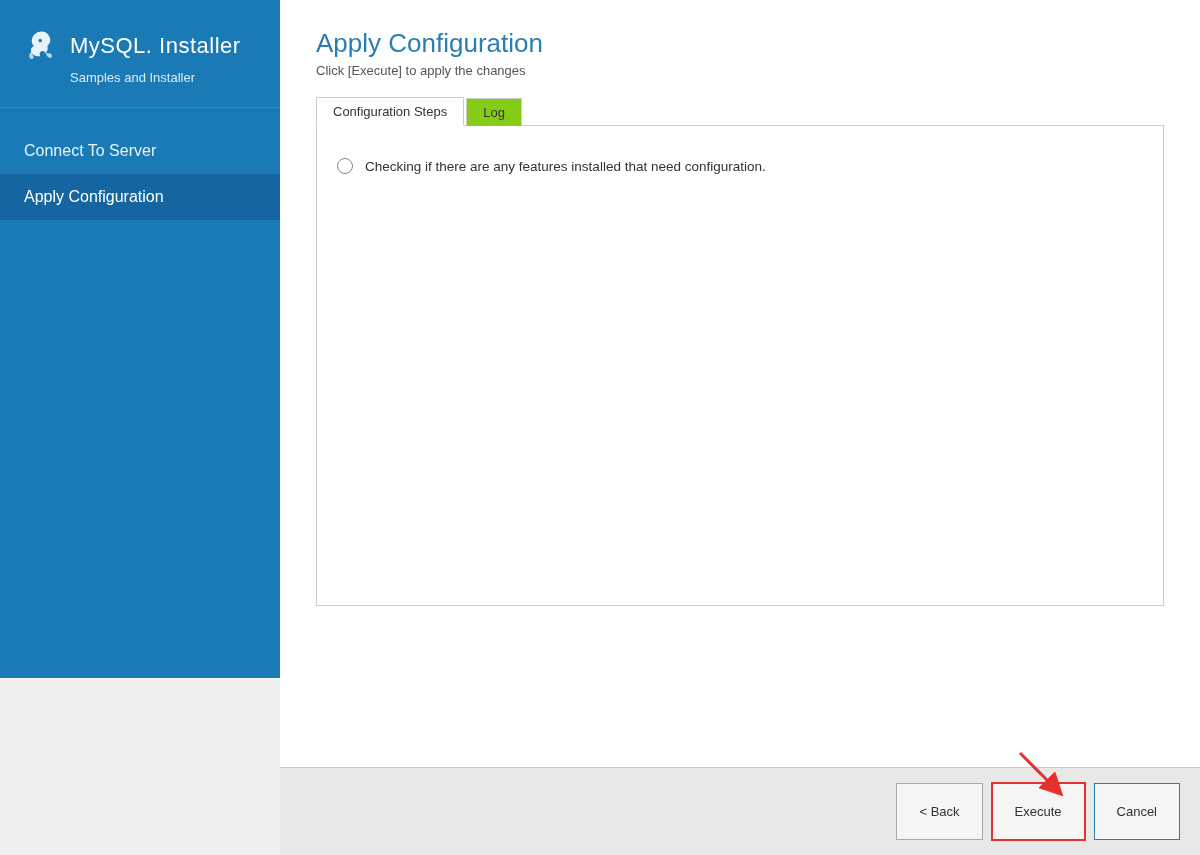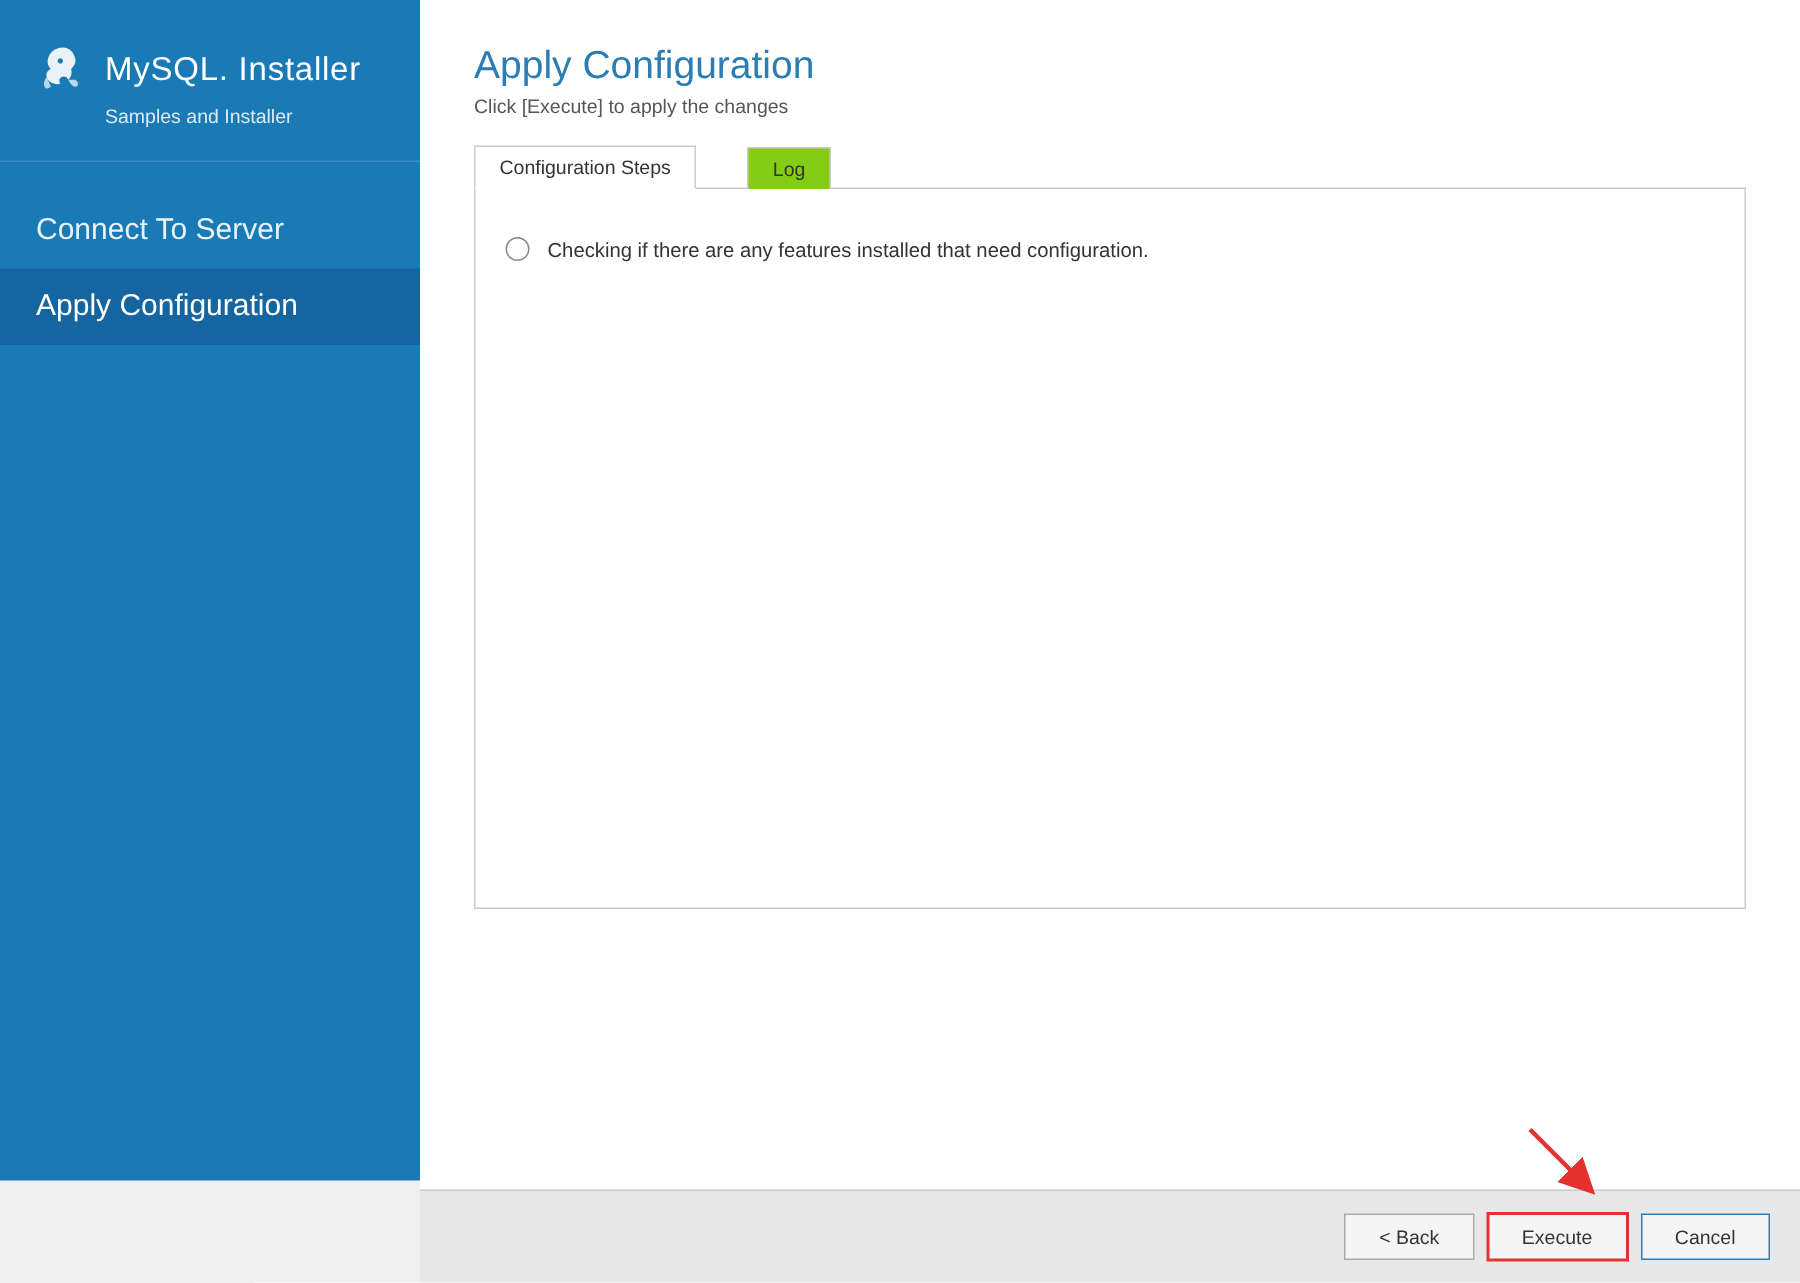--- a/index.html
+++ b/index.html
@@ -13,21 +13,21 @@
     }
 
     
     #sidebar {
       width: 280px;
       min-width: 280px;
       background: #1a7ab5;
       display: flex;
       flex-direction: column;
       color: white;
-      height: 787px;
+      height: 678px;
     }
 
     #sidebar-header {
       padding: 28px 24px 22px 24px;
       border-bottom: 1px solid rgba(255,255,255,0.15);
     }
 
     #mysql-logo-area {
       display: flex;
       align-items: center;
@@ -54,21 +54,21 @@
       padding-left: 46px;
     }
 
     #sidebar-nav {
       margin-top: 20px;
       flex: 1;
     }
 
     .nav-item {
       padding: 14px 24px;
-      font-size: 20px;
+      font-size: 16px;
       color: rgba(255,255,255,0.9);
       cursor: pointer;
       user-select: none;
     }
 
     .nav-item.active {
       background: #1565a0;
       color: white;
       font-weight: 500;
     }
@@ -101,21 +101,20 @@
       color: #555;
       margin-bottom: 18px;
     }
 
     
     #tabs-container {
       display: flex;
       align-items: flex-end;
       border-bottom: 1px solid #ccc;
       margin-bottom: 0;
-      gap: 32px;
     }
 
     .tab {
       padding: 6px 16px;
       font-size: 13px;
       border: 1px solid #ccc;
       border-bottom: none;
       background: #84cc16;
       color: #333;
       cursor: pointer;
@@ -164,21 +163,21 @@
       border-top: 1px solid #ccc;
       padding: 14px 20px;
       display: flex;
       justify-content: flex-end;
       align-items: center;
       gap: 8px;
       position: relative;
     }
 
     .footer-btn {
-      padding: 7px 22px;
+      padding: 20px 22px;
       font-size: 13px;
       border: 1px solid #aaa;
       background: #f5f5f5;
       color: #333;
       cursor: pointer;
       min-width: 80px;
     }
 
     .footer-btn.execute {
       border: 2px solid #e53030;

